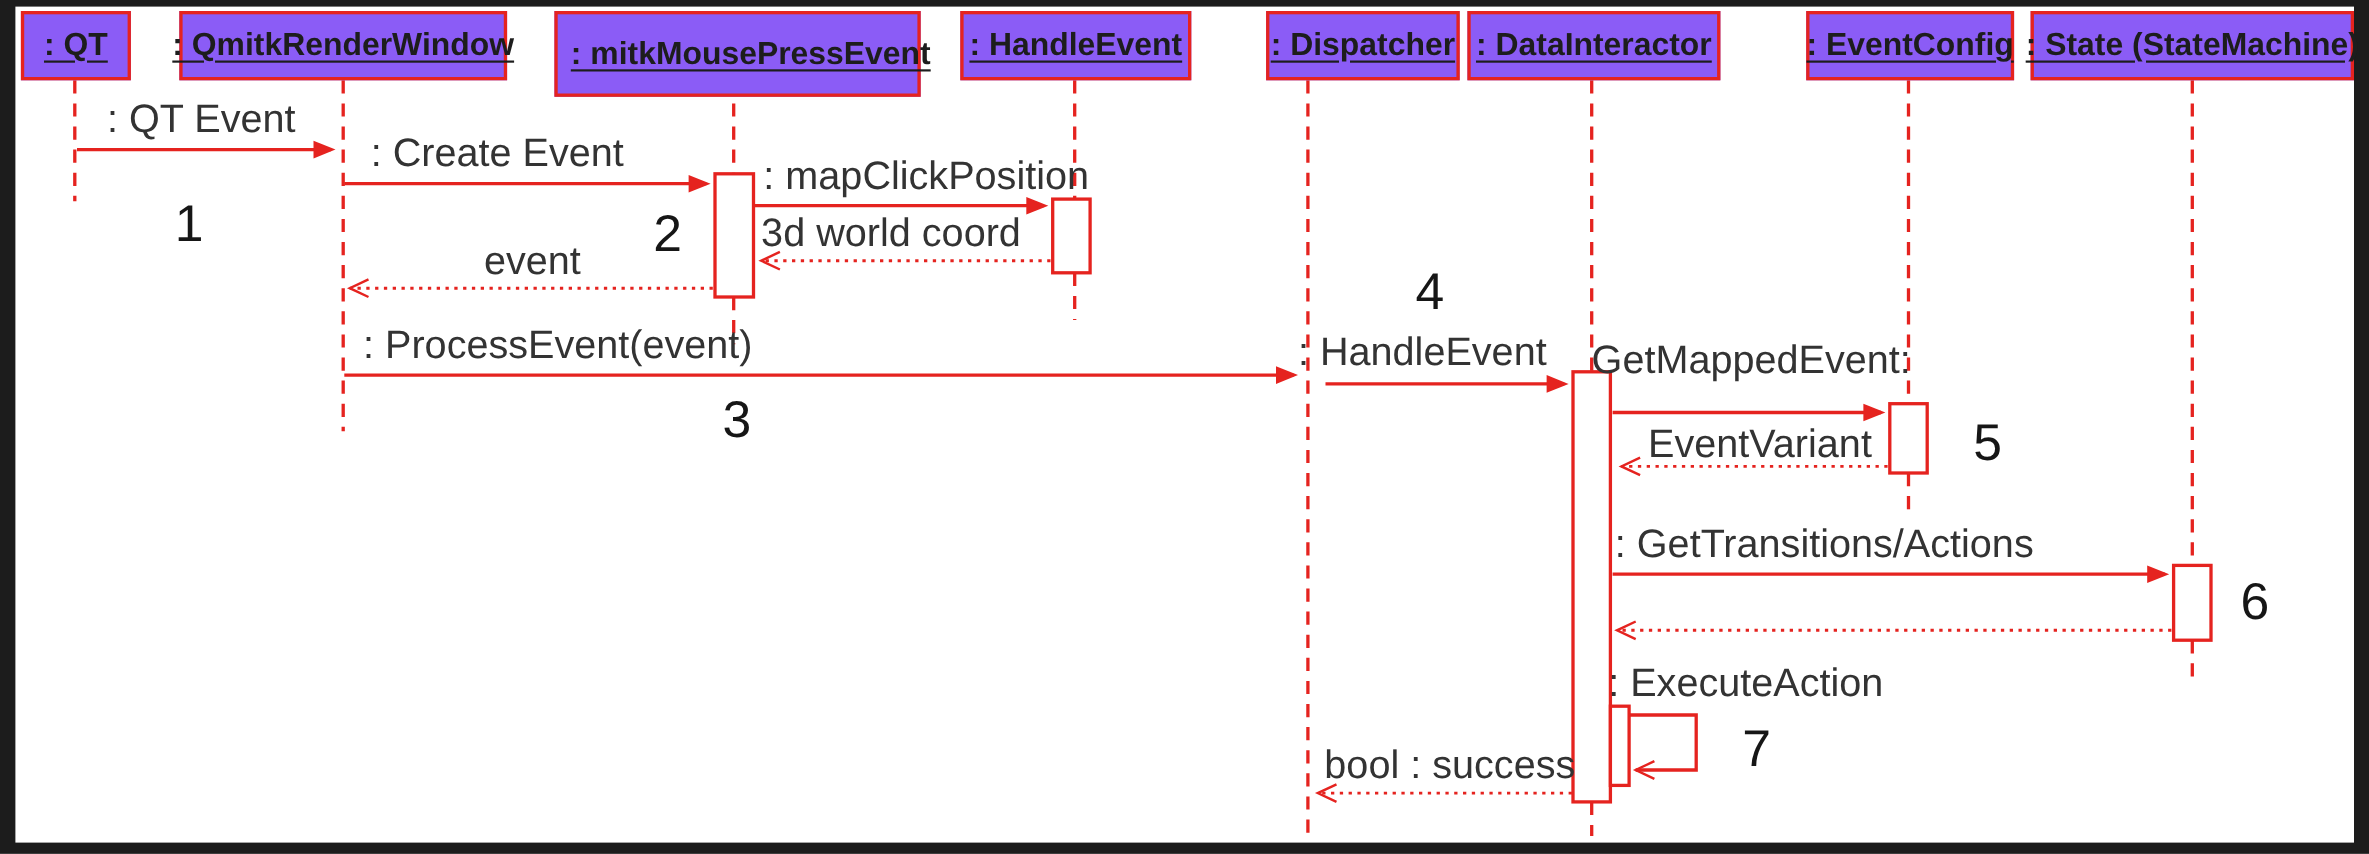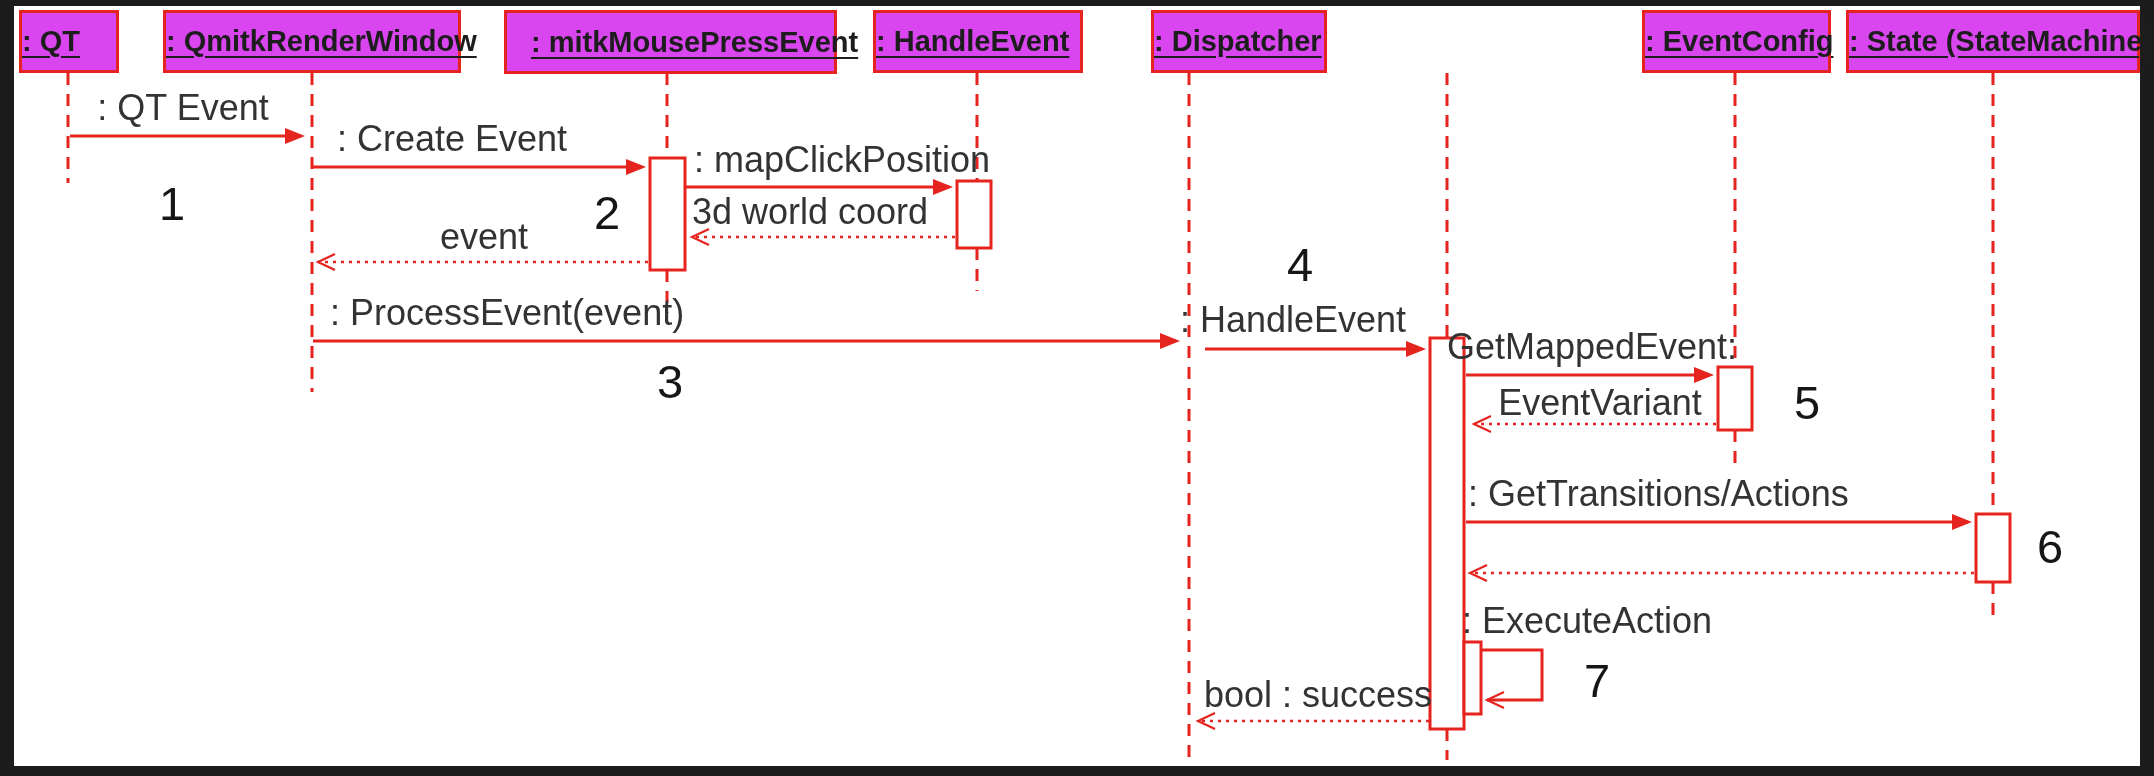--- a/index.html
+++ b/index.html
@@ -1,20 +1,20 @@
 <!DOCTYPE html>
 <html><head>
 <meta charset="utf-8">
 <style>
   html,body{margin:0;padding:0;background:#1c1c1c;width:2154px;height:776px;overflow:hidden;}
   #stage{position:relative;width:2154px;height:776px;font-family:"Liberation Sans",sans-serif;}
   #diagram-canvas{position:absolute;left:14px;top:6px;width:2126px;height:760px;background:#ffffff;}
   #diagram-svg{position:absolute;left:0;top:0;width:2154px;height:776px;}
-  .pbox{position:absolute;box-sizing:border-box;background:#d946ef;border:3px solid #e5231f;
-        display:flex;align-items:center;justify-content:flex-start;}
+  .pbox{position:absolute;box-sizing:border-box;background:#8b5cf6;border:3px solid #e5231f;
+        display:flex;align-items:center;justify-content:center;}
   .pbox span{font-size:29px;font-weight:600;color:#1d1d1d;text-decoration:underline;
         text-underline-offset:5px;white-space:nowrap;}
   .mlabel{position:absolute;font-size:36px;color:#333333;white-space:nowrap;}
   .mlabel.center{transform:translate(-50%,-50%);}
   .mlabel.left{transform:translateY(-50%);}
   .stepnum{position:absolute;font-size:47px;color:#161616;transform:translate(-50%,-50%);}
 </style>
 </head>
 <body>
 
@@ -67,39 +67,42 @@
       <line x1="1429" y1="721" x2="1198" y2="721" stroke="#e5231f" stroke-width="2.6" stroke-dasharray="3,5"></line>
       <polyline points="1215,713 1198,721 1215,729" fill="none" stroke="#e5231f" stroke-width="2.2"></polyline>
     </svg>
 <div class="mlabel center" style="left: 183px; top: 108px;">: QT Event</div>
     <div class="mlabel center" style="left: 452px; top: 139px; text-align: right;">: Create Event</div>
     <div class="mlabel center" style="left: 812px; top: 160px; margin-left: 30px;">: mapClickPosition</div>
     <div class="mlabel center" style="left: 810px; top: 212px;">3d world coord</div>
     <div class="mlabel center" style="left: 484px; top: 237px;">event</div>
     <div class="mlabel left" style="left: 330px; top: 313px; text-align: right;">: ProcessEvent(event)</div>
     <div class="mlabel center" style="left: 1293px; top: 320px;">: HandleEvent</div>
-    <div class="mlabel center" style="left: 1592px; top: 347px; text-align: center;">GetMappedEvent:</div>
+    <div class="mlabel center" style="left: 1592px; top: 327px; text-align: center;">GetMappedEvent:</div>
     <div class="mlabel center" style="left: 1600px; top: 403px;">EventVariant</div>
     <div class="mlabel left" style="left: 1468px; top: 494px;">: GetTransitions/Actions</div>
     <div class="mlabel left" style="left: 1462px; top: 621px;">: ExecuteAction</div>
     <div class="mlabel center" style="left: 1318px; top: 695px;">bool : success</div>
     <div class="pbox" style="left: 19px; top: 10px; width: 100px; height: 63px;">
       <span>: QT</span>
     </div>
     <div class="pbox" style="left: 163px; top: 10px; width: 298px; height: 63px;">
       <span>: QmitkRenderWindow</span>
     </div>
-    <div class="pbox" style="left: 504px; top: 10px; width: 333px; height: 64px; padding-left: 24px;">
+    <div class="pbox" style="left: 504px; top: 10px; width: 333px; height: 78px; padding-left: 24px;">
       <span>: mitkMousePressEvent</span>
     </div>
     <div class="pbox" style="left: 873px; top: 10px; width: 210px; height: 63px;">
       <span>: HandleEvent</span>
     </div>
     <div class="pbox" style="left: 1103px; top: 10px; width: 176px; height: 63px; margin-left: 48px;">
       <span>: Dispatcher</span>
+    </div>
+    <div class="pbox" style="left: 1334px; top: 10px; width: 230px; height: 63px;">
+      <span>: DataInteractor</span>
     </div>
     <div class="pbox" style="left: 1642px; top: 10px; width: 189px; height: 63px;">
       <span>: EventConfig</span>
     </div>
     <div class="pbox" style="left: 1846px; top: 10px; width: 294px; height: 63px;">
       <span>: State (StateMachine)</span>
     </div>
     <div class="stepnum" style="left: 172px; top: 203px;">1</div>
     <div class="stepnum" style="left: 607px; top: 212px;">2</div>
     <div class="stepnum" style="left: 670px; top: 381px;">3</div>

